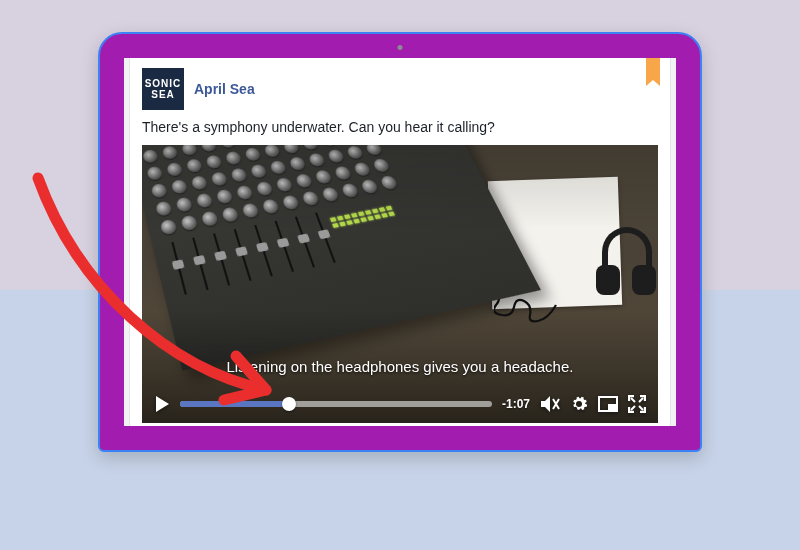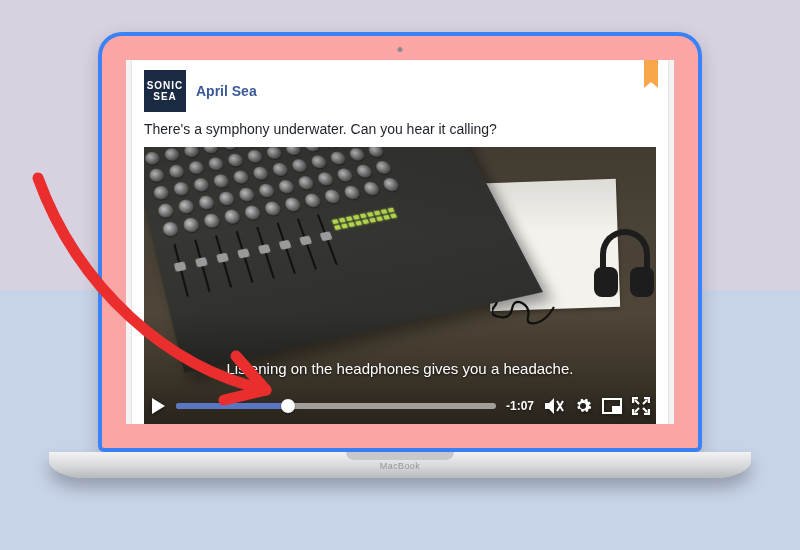--- a/index.html
+++ b/index.html
@@ -22,22 +22,22 @@
   }
   .laptop {
     position: absolute;
     left: 98px;
     top: 32px;
     width: 604px;
   }
   .screen-bezel {
     width: 604px;
     height: 420px;
-    background: #fca5a5;
-    border: 4px solid #3b82f6;
+    background: #a21caf;
+    border: 2px solid #3b82f6;
     border-radius: 24px 24px 6px 6px;
     box-shadow: 0 6px 18px rgba(0,0,0,0.18);
     position: relative;
   }
   .camera {
     position: absolute;
     top: 11px; left: 50%;
     transform: translateX(-50%);
     width: 5px; height: 5px;
     border-radius: 50%;
@@ -246,21 +246,21 @@
     background: linear-gradient(180deg, rgba(0,0,0,0.15) 0%, rgba(0,0,0,0) 30%, rgba(0,0,0,0) 60%, rgba(0,0,0,0.55) 100%);
     pointer-events: none;
   }
   .controls {
     position: absolute;
     left: 0; right: 0; bottom: 0;
     height: 38px;
     display: flex;
     align-items: center;
     gap: 10px;
-    padding: 0 6px;
+    padding: 0 12px;
   }
   .ctrl {
     color: #fff;
     display: flex; align-items: center; justify-content: center;
     cursor: pointer;
     filter: drop-shadow(0 1px 2px rgba(0,0,0,0.6));
   }
   .play-btn svg, .mute-btn svg, .gear-btn svg, .pip-btn svg, .fs-btn svg { display: block; }
   .progress {
     flex: 1;
@@ -509,21 +509,18 @@
                   <path d="M3 3l4 4M15 3l-4 4M3 15l4-4M15 15l-4-4" stroke="#fff" stroke-width="2"></path>
                 </svg>
             </div>
           </div>
         </div>
 
       </div>
     </div>
   </div>
 
-  <div class="laptop-base">
-    <div class="macbook-label">MacBook</div>
-  </div>
 </div>
 
 <svg class="arrow-annotation" width="280" height="260" viewBox="0 0 280 260">
   <path d="M20 10 C 60 120, 150 200, 248 222" stroke="#ea2e2e" stroke-width="11" fill="none" stroke-linecap="round"></path>
   <path d="M248 222 L218 188 M248 222 L206 232" stroke="#ea2e2e" stroke-width="11" fill="none" stroke-linecap="round"></path>
 </svg>
 
 </body></html>

